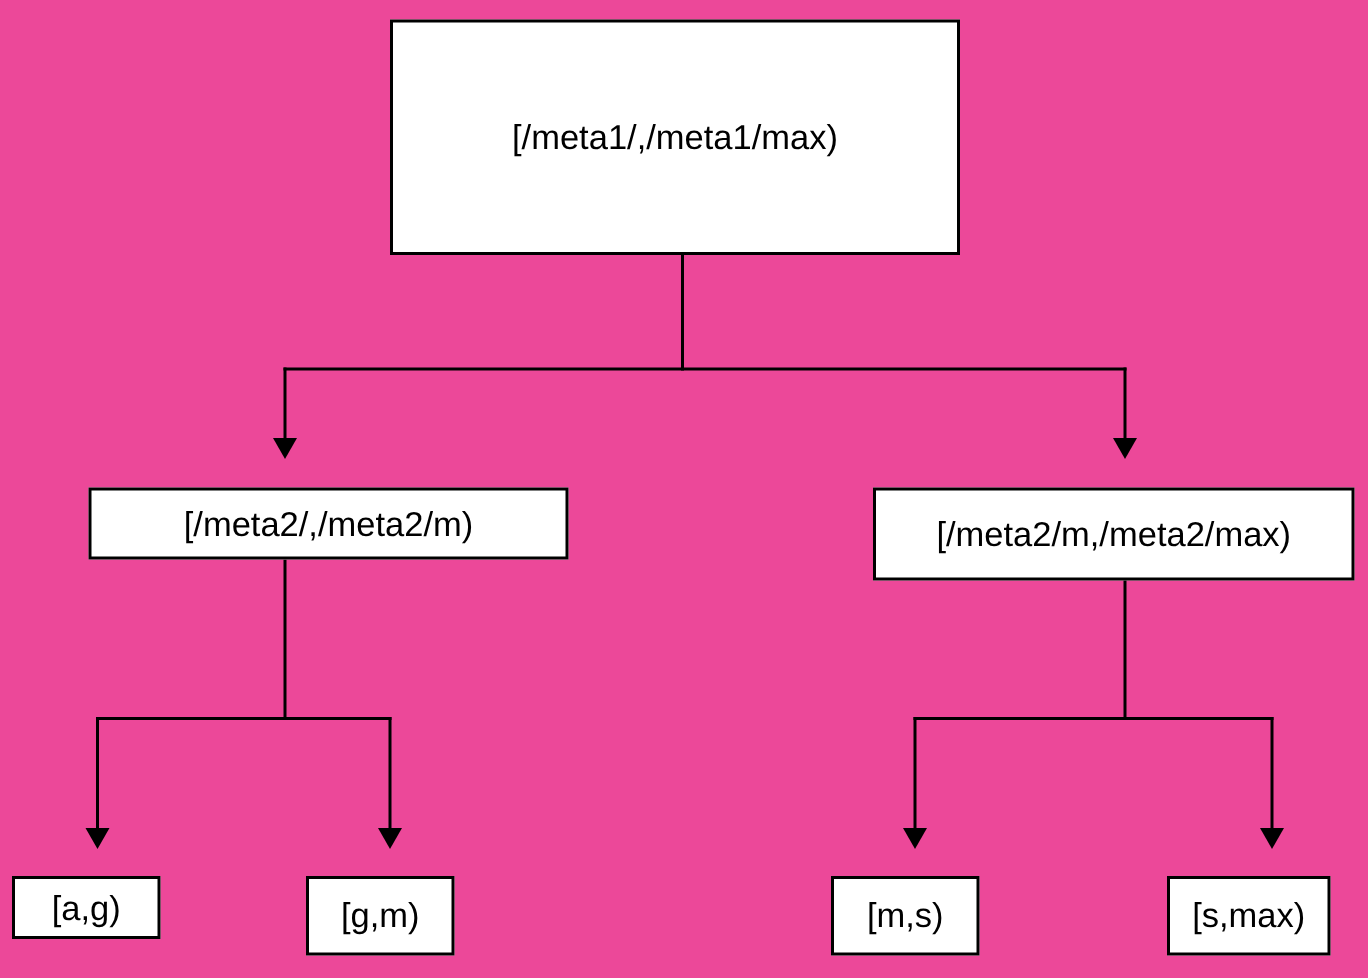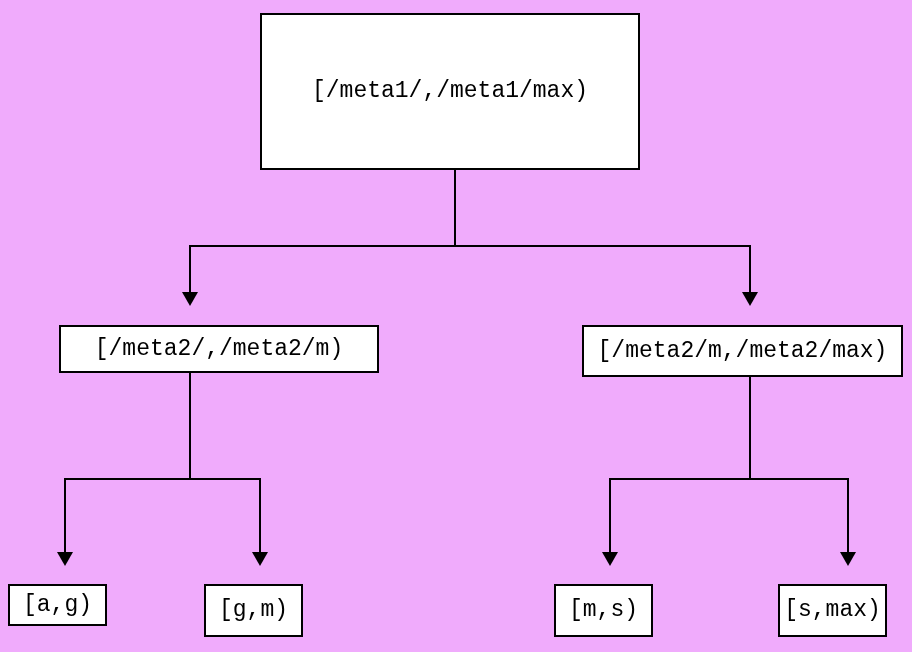--- a/index.html
+++ b/index.html
@@ -4,23 +4,23 @@
 <style>
   html, body {
     margin: 0;
     padding: 0;
     background: #ffffff;
   }
   .canvas {
     position: relative;
     width: 912px;
     height: 652px;
-    background: #f0abfc;
+    background: #ec4899;
     overflow: hidden;
-    font-family: Liberation Mono, monospace;
+    font-family: Liberation Sans, sans-serif;
   }
   .edges-layer {
     position: absolute;
     left: 0;
     top: 0;
     width: 912px;
     height: 652px;
     pointer-events: none;
   }
   .node {
@@ -31,21 +31,21 @@
     display: flex;
     align-items: center;
     justify-content: center;
     font-size: 23px;
     line-height: 1;
     color: #000000;
     white-space: nowrap;
   }
   .node-root   { left: 260px; top: 13px;  width: 380px; height: 157px; }
   .node-l      { left: 23px;  top: 325px; width: 320px; height: 48px; margin-left: 36px; }
-  .node-r      { left: 582px; top: 325px; width: 321px; height: 52px; }
+  .node-r      { left: 582px; top: 325px; width: 321px; height: 62px; }
   .node-ll     { left: 8px;   top: 584px; width: 99px;  height: 42px; }
   .node-lr     { left: 204px; top: 584px; width: 99px;  height: 53px; align-items: center; }
   .node-rl     { left: 554px; top: 584px; width: 99px;  height: 53px; }
   .node-rr     { left: 778px; top: 584px; width: 109px; height: 53px; }
   .edge {
     stroke: #000000;
     stroke-width: 2;
     fill: none;
   }
   .arrowhead {

